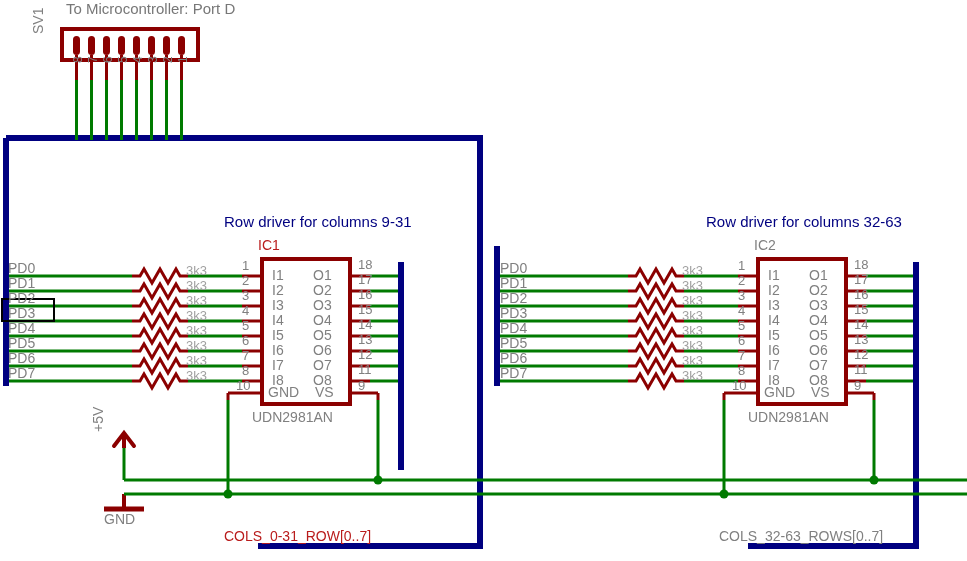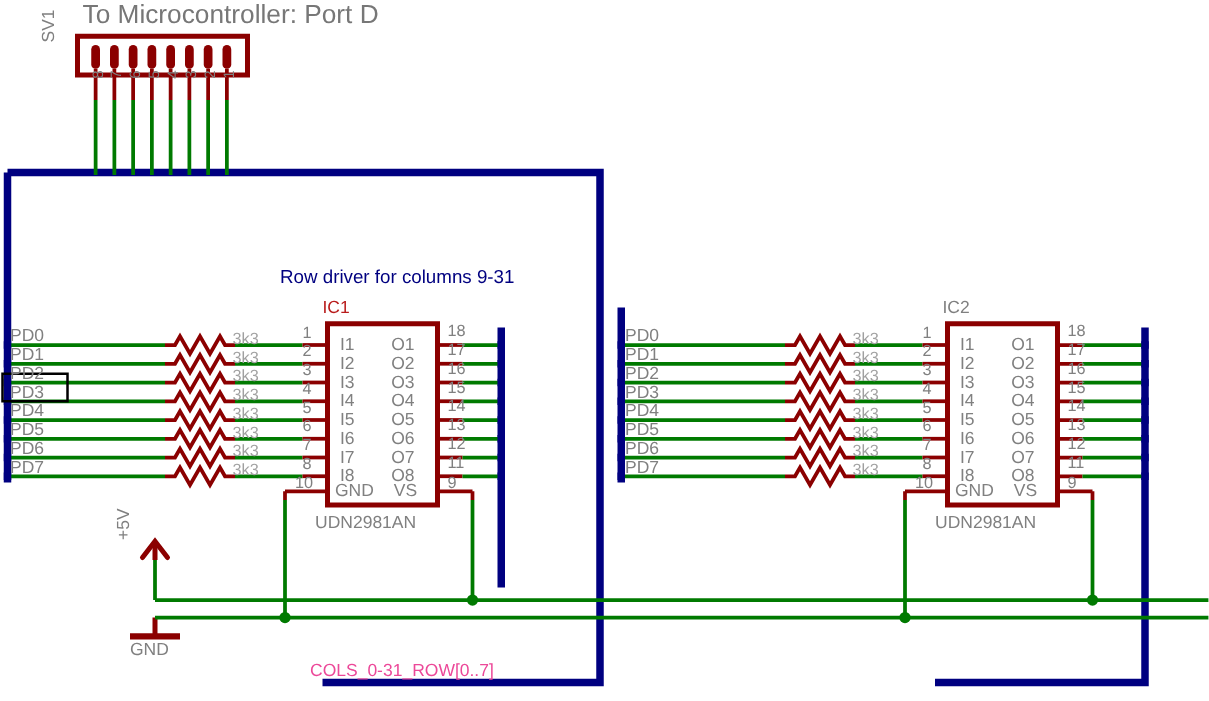--- a/index.html
+++ b/index.html
@@ -311,21 +311,21 @@
         <circle cx="378" cy="480" r="4.5"></circle>
         <circle cx="874" cy="480" r="4.5"></circle>
         <circle cx="228" cy="494" r="4.5"></circle>
         <circle cx="724" cy="494" r="4.5"></circle>
       </g>
     </g>
 
     <rect x="2" y="299" width="52" height="22" fill="none" stroke="#000000" stroke-width="2"></rect>
   </svg>
 
-  <div class="txt" style="left:66px; top:1px; font-size:21px; color:#777777;">To Microcontroller: Port D</div>
+  <div class="txt" style="left:66px; top:1px; font-size:15px; color:#777777;">To Microcontroller: Port D</div>
 
   <div class="txt" style="left:31px; top:34px; font-size:14px; color:#808080;
        transform:rotate(-90deg); transform-origin:left top;">SV1</div>
 
   <div class="txt" style="left:72px; top:63px; font-size:12px; color:#808080;
        transform:rotate(-90deg); transform-origin:left top;">8</div>
   <div class="txt" style="left:87px; top:63px; font-size:12px; color:#808080;
        transform:rotate(-90deg); transform-origin:left top;">7</div>
   <div class="txt" style="left:102px; top:63px; font-size:12px; color:#808080;
        transform:rotate(-90deg); transform-origin:left top;">6</div>
@@ -336,21 +336,21 @@
   <div class="txt" style="left:147px; top:63px; font-size:12px; color:#808080;
        transform:rotate(-90deg); transform-origin:left top;">3</div>
   <div class="txt" style="left:162px; top:63px; font-size:12px; color:#808080;
        transform:rotate(-90deg); transform-origin:left top;">2</div>
   <div class="txt" style="left:177px; top:63px; font-size:12px; color:#808080;
        transform:rotate(-90deg); transform-origin:left top;">1</div>
 
   <div class="txt" style="left:224px; top:214px; font-size:15px; color:#000080;">Row driver for columns 9-31</div>
   <div class="txt" style="left:258px; top:238px; font-size:14px; color:#b91c1c;">IC1</div>
   <div class="txt" style="left:252px; top:410px; font-size:14px; color:#808080;">UDN2981AN</div>
-  <div class="txt" style="left:248px; top:529px; font-size:14px; color:#ec4899;">COLS_0-31_ROW[0..7]</div>
+  <div class="txt" style="left:224px; top:529px; font-size:14px; color:#b91c1c;">COLS_0-31_ROW[0..7]</div>
 
   <div class="txt" style="left:8px; top:261px; font-size:14px; color:#808080;">PD0</div>
   <div class="txt" style="left:8px; top:276px; font-size:14px; color:#808080;">PD1</div>
   <div class="txt" style="left:8px; top:291px; font-size:14px; color:#808080;">PD2</div>
   <div class="txt" style="left:8px; top:306px; font-size:14px; color:#808080;">PD3</div>
   <div class="txt" style="left:8px; top:321px; font-size:14px; color:#808080;">PD4</div>
   <div class="txt" style="left:8px; top:336px; font-size:14px; color:#808080;">PD5</div>
   <div class="txt" style="left:8px; top:351px; font-size:14px; color:#808080;">PD6</div>
   <div class="txt" style="left:8px; top:366px; font-size:14px; color:#808080;">PD7</div>
 
@@ -396,22 +396,24 @@
   <div class="txt" style="left:358px; top:258px; font-size:13px; color:#808080;">18</div>
   <div class="txt" style="left:358px; top:273px; font-size:13px; color:#808080;">17</div>
   <div class="txt" style="left:358px; top:288px; font-size:13px; color:#808080;">16</div>
   <div class="txt" style="left:358px; top:303px; font-size:13px; color:#808080;">15</div>
   <div class="txt" style="left:358px; top:318px; font-size:13px; color:#808080;">14</div>
   <div class="txt" style="left:358px; top:333px; font-size:13px; color:#808080;">13</div>
   <div class="txt" style="left:358px; top:348px; font-size:13px; color:#808080;">12</div>
   <div class="txt" style="left:358px; top:363px; font-size:13px; color:#808080;">11</div>
   <div class="txt" style="left:358px; top:379px; font-size:13px; color:#808080;">9</div>
 
+  <div class="txt" style="left:706px; top:214px; font-size:15px; color:#000080;">Row driver for columns 32-63</div>
   <div class="txt" style="left:754px; top:238px; font-size:14px; color:#808080;">IC2</div>
   <div class="txt" style="left:748px; top:410px; font-size:14px; color:#808080;">UDN2981AN</div>
+  <div class="txt" style="left:719px; top:529px; font-size:14px; color:#808080;">COLS_32-63_ROWS[0..7]</div>
 
   <div class="txt" style="left:500px; top:261px; font-size:14px; color:#808080;">PD0</div>
   <div class="txt" style="left:500px; top:276px; font-size:14px; color:#808080;">PD1</div>
   <div class="txt" style="left:500px; top:291px; font-size:14px; color:#808080;">PD2</div>
   <div class="txt" style="left:500px; top:306px; font-size:14px; color:#808080;">PD3</div>
   <div class="txt" style="left:500px; top:321px; font-size:14px; color:#808080;">PD4</div>
   <div class="txt" style="left:500px; top:336px; font-size:14px; color:#808080;">PD5</div>
   <div class="txt" style="left:500px; top:351px; font-size:14px; color:#808080;">PD6</div>
   <div class="txt" style="left:500px; top:366px; font-size:14px; color:#808080;">PD7</div>
 

